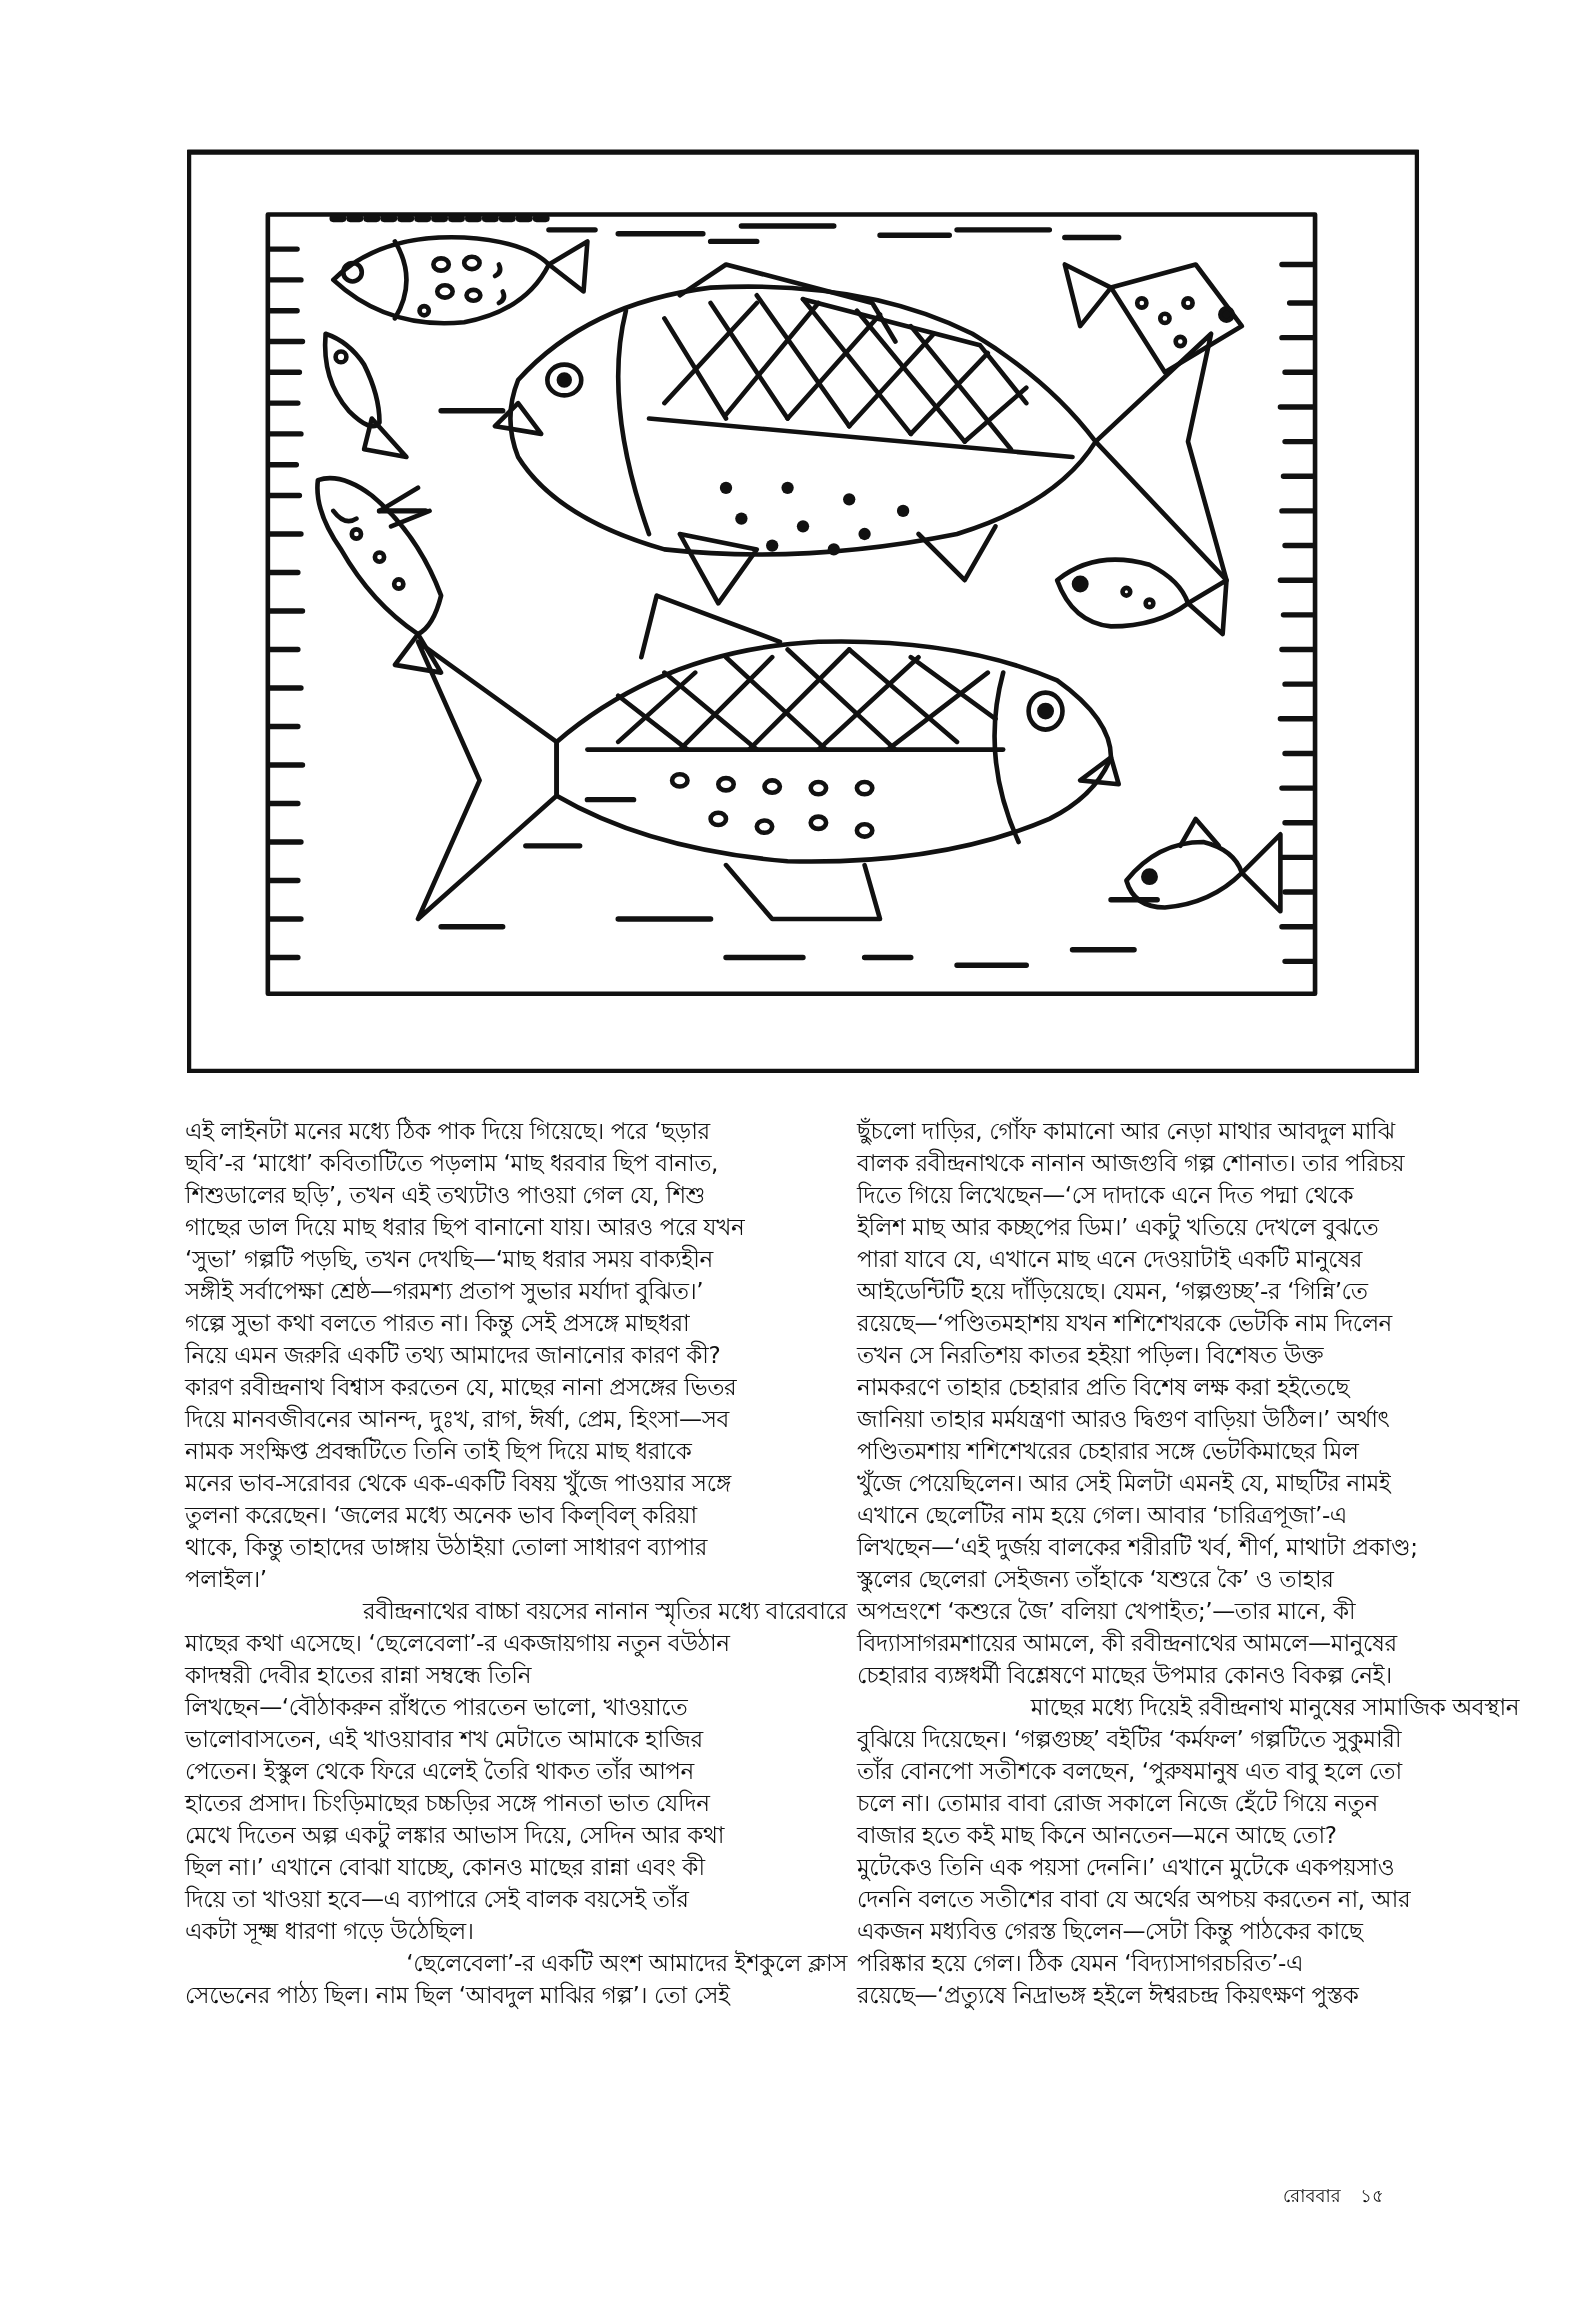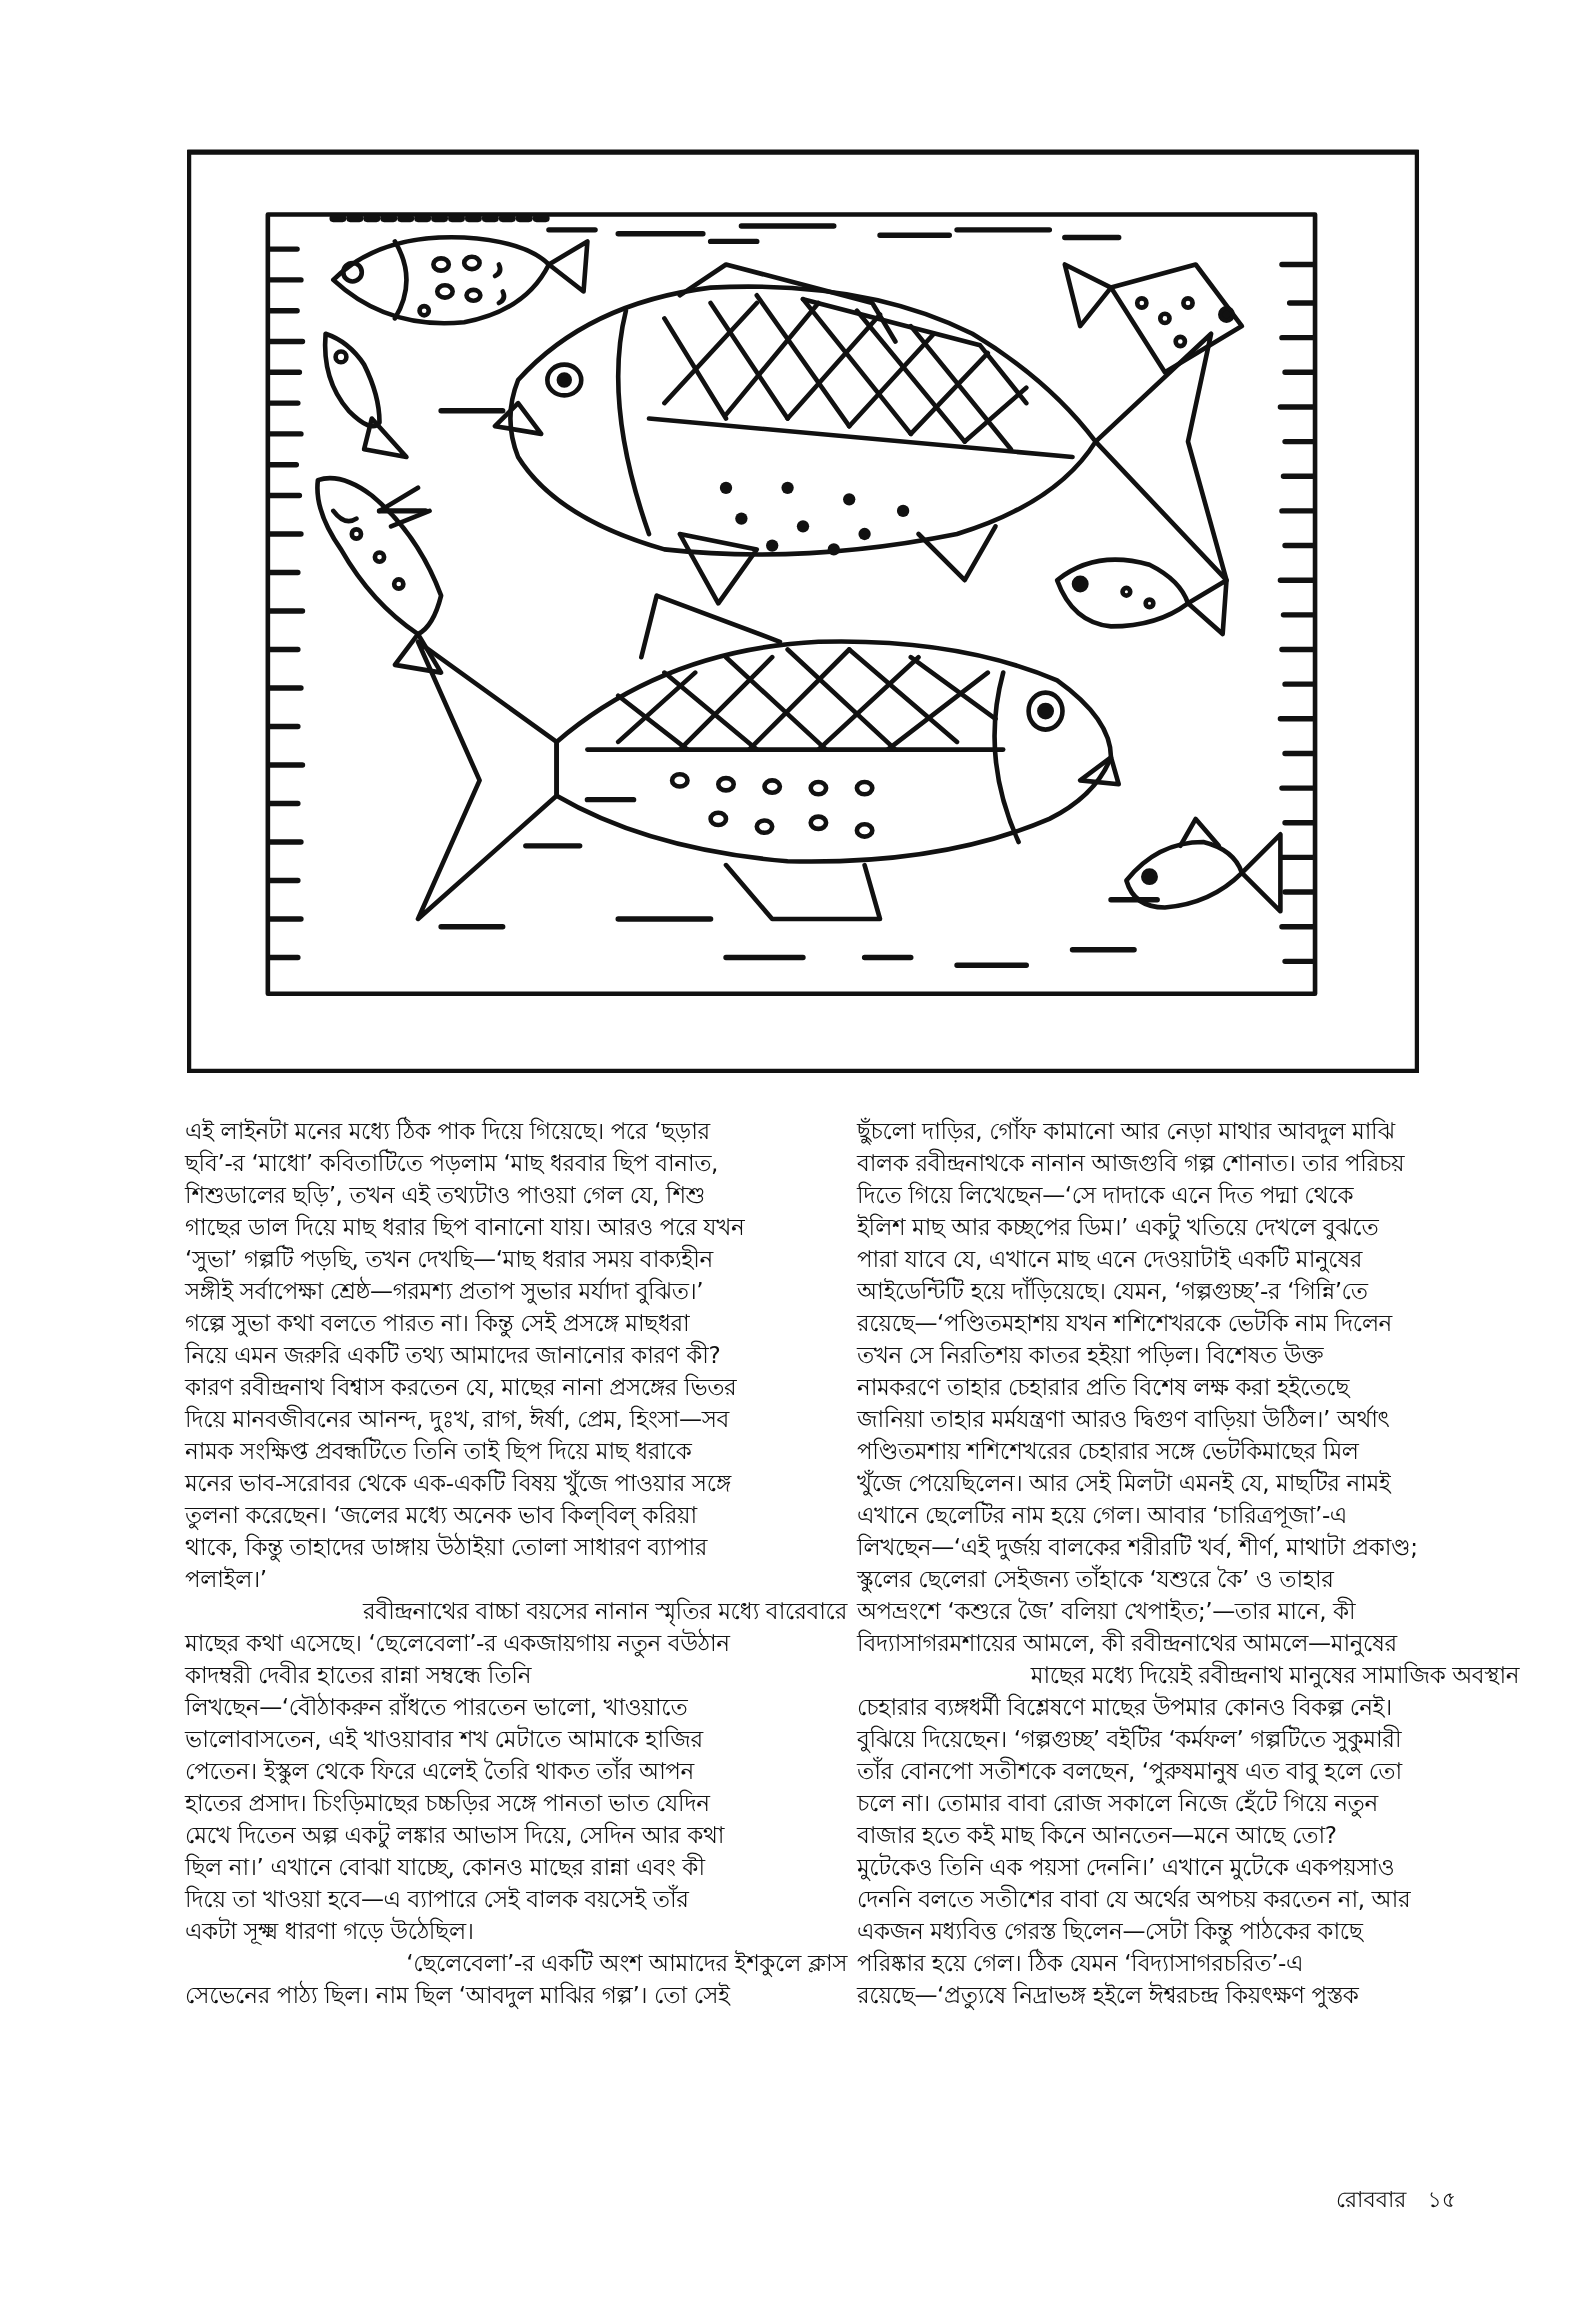--- a/index.html
+++ b/index.html
@@ -5,21 +5,21 @@
   html, body { margin: 0; padding: 0; background: #ffffff; }
   body { width: 1573px; height: 2319px; position: relative; overflow: hidden;
          font-family: "DejaVu Sans", "Liberation Sans", sans-serif; color: #111111; }
   #illustration { position: absolute; left: 187px; top: 149px; width: 1232px; height: 924px; }
   .col { position: absolute; top: 1115px; width: 662px; font-size: 23px; line-height: 32px;
          letter-spacing: -0.4px; margin-left: 36px; }
   #col-left { left: 149px; }
   #col-right { left: 821px; }
   .line { white-space: nowrap; display: block; height: 32px; overflow: visible; }
   .indent { padding-left: 23px; text-align: right; }
-  #footer { position: absolute; top: 2182px; left: 1336px; font-size: 22px; white-space: nowrap; }
+  #footer { position: absolute; top: 2182px; left: 1283px; font-size: 18px; white-space: nowrap; }
   #footer span { margin-right: 14px; }
 </style>
 </head>
 <body>
 
 <svg id="illustration" viewBox="0 0 1600 1200" xmlns="http://www.w3.org/2000/svg" fill="none" stroke="#111" stroke-linecap="round" stroke-linejoin="round">
 
   <rect x="2" y="4" width="1596" height="1194" stroke-width="7"></rect>
 
   <rect x="105" y="85" width="1360" height="1012" stroke-width="6"></rect>
@@ -182,22 +182,22 @@
     <span class="line">তখন সে নিরতিশয় কাতর হইয়া পড়িল। বিশেষত উক্ত</span>
     <span class="line">নামকরণে তাহার চেহারার প্রতি বিশেষ লক্ষ করা হইতেছে</span>
     <span class="line">জানিয়া তাহার মর্মযন্ত্রণা আরও দ্বিগুণ বাড়িয়া উঠিল।’ অর্থাৎ</span>
     <span class="line">পণ্ডিতমশায় শশিশেখরের চেহারার সঙ্গে ভেটকিমাছের মিল</span>
     <span class="line">খুঁজে পেয়েছিলেন। আর সেই মিলটা এমনই যে, মাছটির নামই</span>
     <span class="line">এখানে ছেলেটির নাম হয়ে গেল। আবার ‘চারিত্রপূজা’-এ</span>
     <span class="line">লিখছেন—‘এই দুর্জয় বালকের শরীরটি খর্ব, শীর্ণ, মাথাটা প্রকাণ্ড;</span>
     <span class="line">স্কুলের ছেলেরা সেইজন্য তাঁহাকে ‘যশুরে কৈ’ ও তাহার</span>
     <span class="line">অপভ্রংশে ‘কশুরে জৈ’ বলিয়া খেপাইত;’—তার মানে, কী</span>
     <span class="line">বিদ্যাসাগরমশায়ের আমলে, কী রবীন্দ্রনাথের আমলে—মানুষের</span>
+    <span class="line">চেহারার ব্যঙ্গধর্মী বিশ্লেষণে মাছের উপমার কোনও বিকল্প নেই।</span>
     <span class="line indent">মাছের মধ্যে দিয়েই রবীন্দ্রনাথ মানুষের সামাজিক অবস্থান</span>
-    <span class="line">চেহারার ব্যঙ্গধর্মী বিশ্লেষণে মাছের উপমার কোনও বিকল্প নেই।</span>
     <span class="line">বুঝিয়ে দিয়েছেন। ‘গল্পগুচ্ছ’ বইটির ‘কর্মফল’ গল্পটিতে সুকুমারী</span>
     <span class="line">তাঁর বোনপো সতীশকে বলছেন, ‘পুরুষমানুষ এত বাবু হলে তো</span>
     <span class="line">চলে না। তোমার বাবা রোজ সকালে নিজে হেঁটে গিয়ে নতুন</span>
     <span class="line">বাজার হতে কই মাছ কিনে আনতেন—মনে আছে তো?</span>
     <span class="line">মুটেকেও তিনি এক পয়সা দেননি।’ এখানে মুটেকে একপয়সাও</span>
     <span class="line">দেননি বলতে সতীশের বাবা যে অর্থের অপচয় করতেন না, আর</span>
     <span class="line">একজন মধ্যবিত্ত গেরস্ত ছিলেন—সেটা কিন্তু পাঠকের কাছে</span>
     <span class="line">পরিষ্কার হয়ে গেল। ঠিক যেমন ‘বিদ্যাসাগরচরিত’-এ</span>
     <span class="line">রয়েছে—‘প্রত্যুষে নিদ্রাভঙ্গ হইলে ঈশ্বরচন্দ্র কিয়ৎক্ষণ পুস্তক</span>
   </div>

